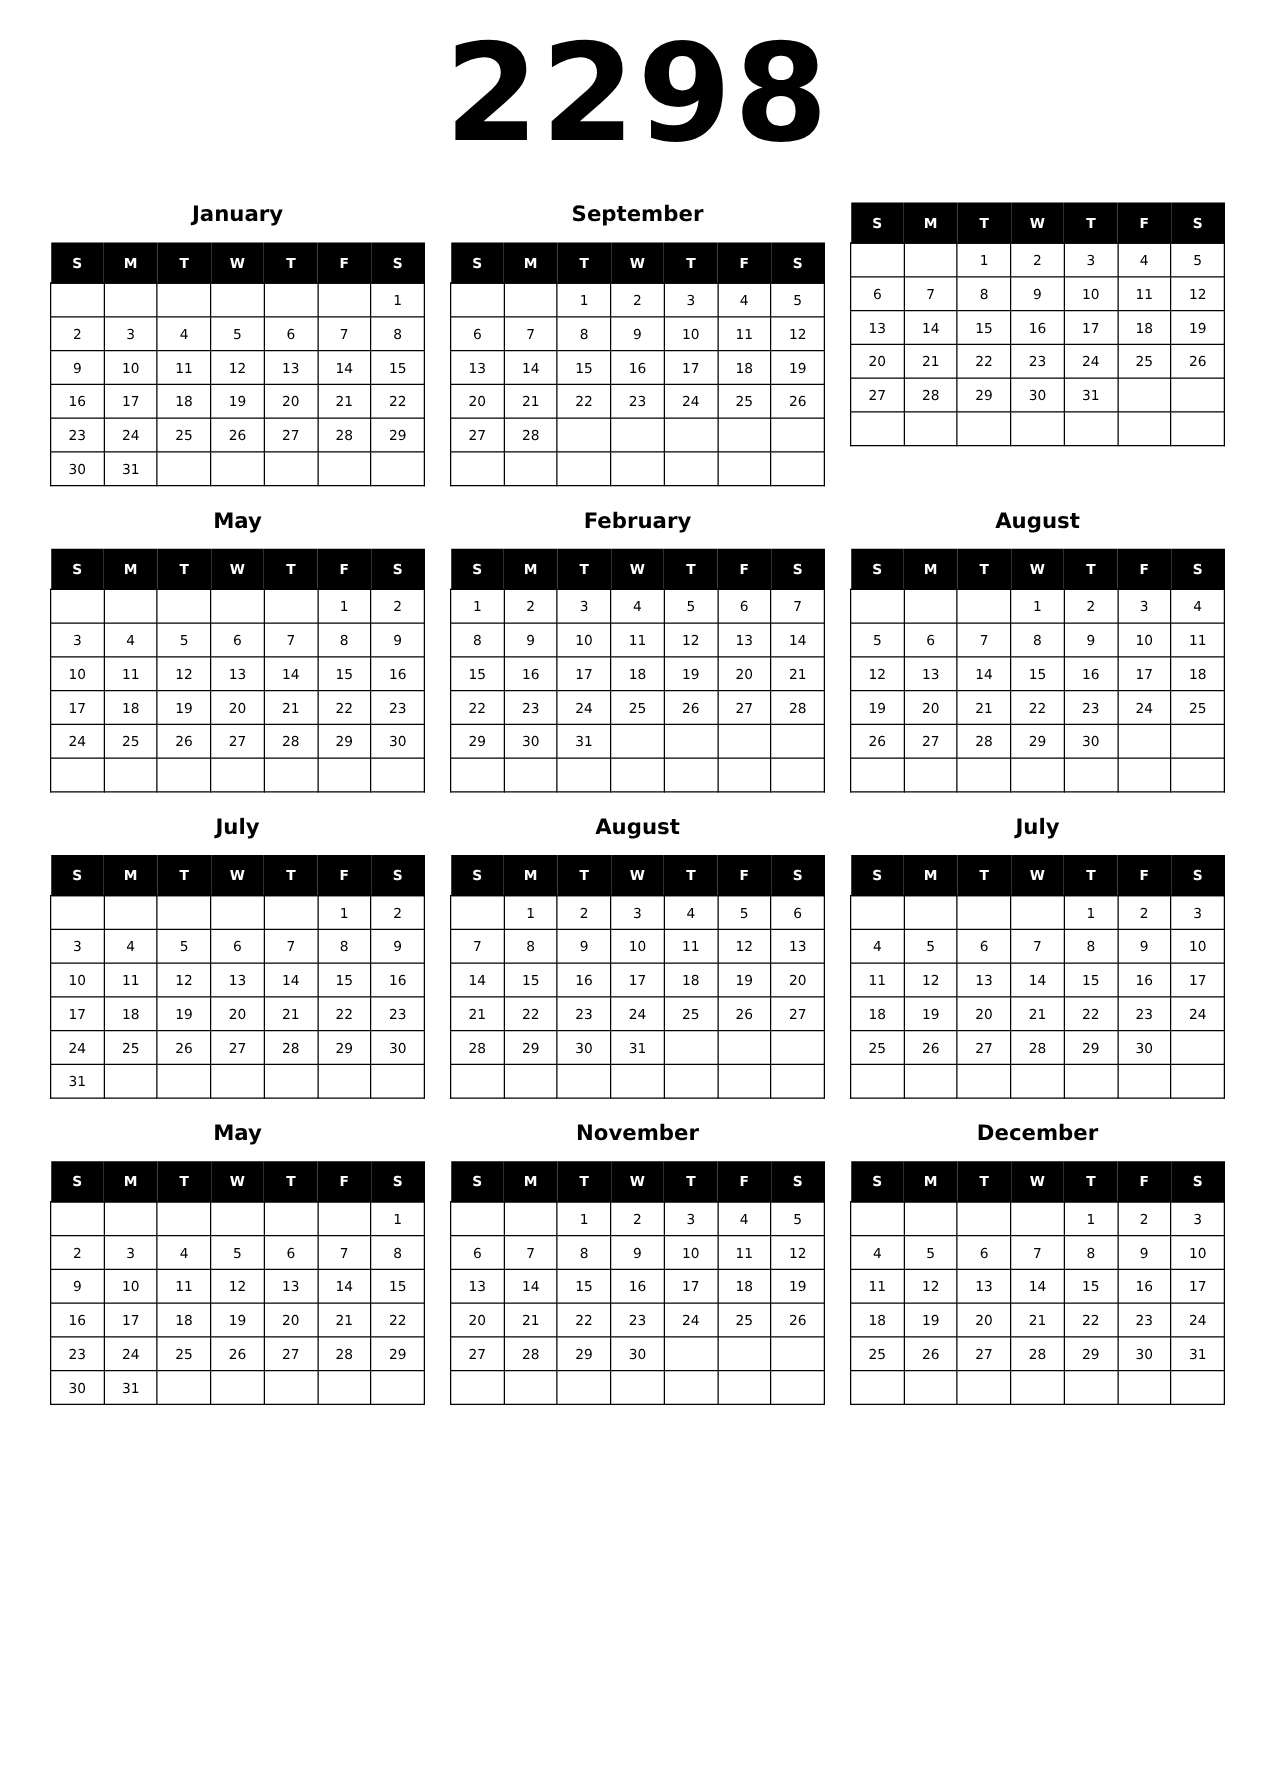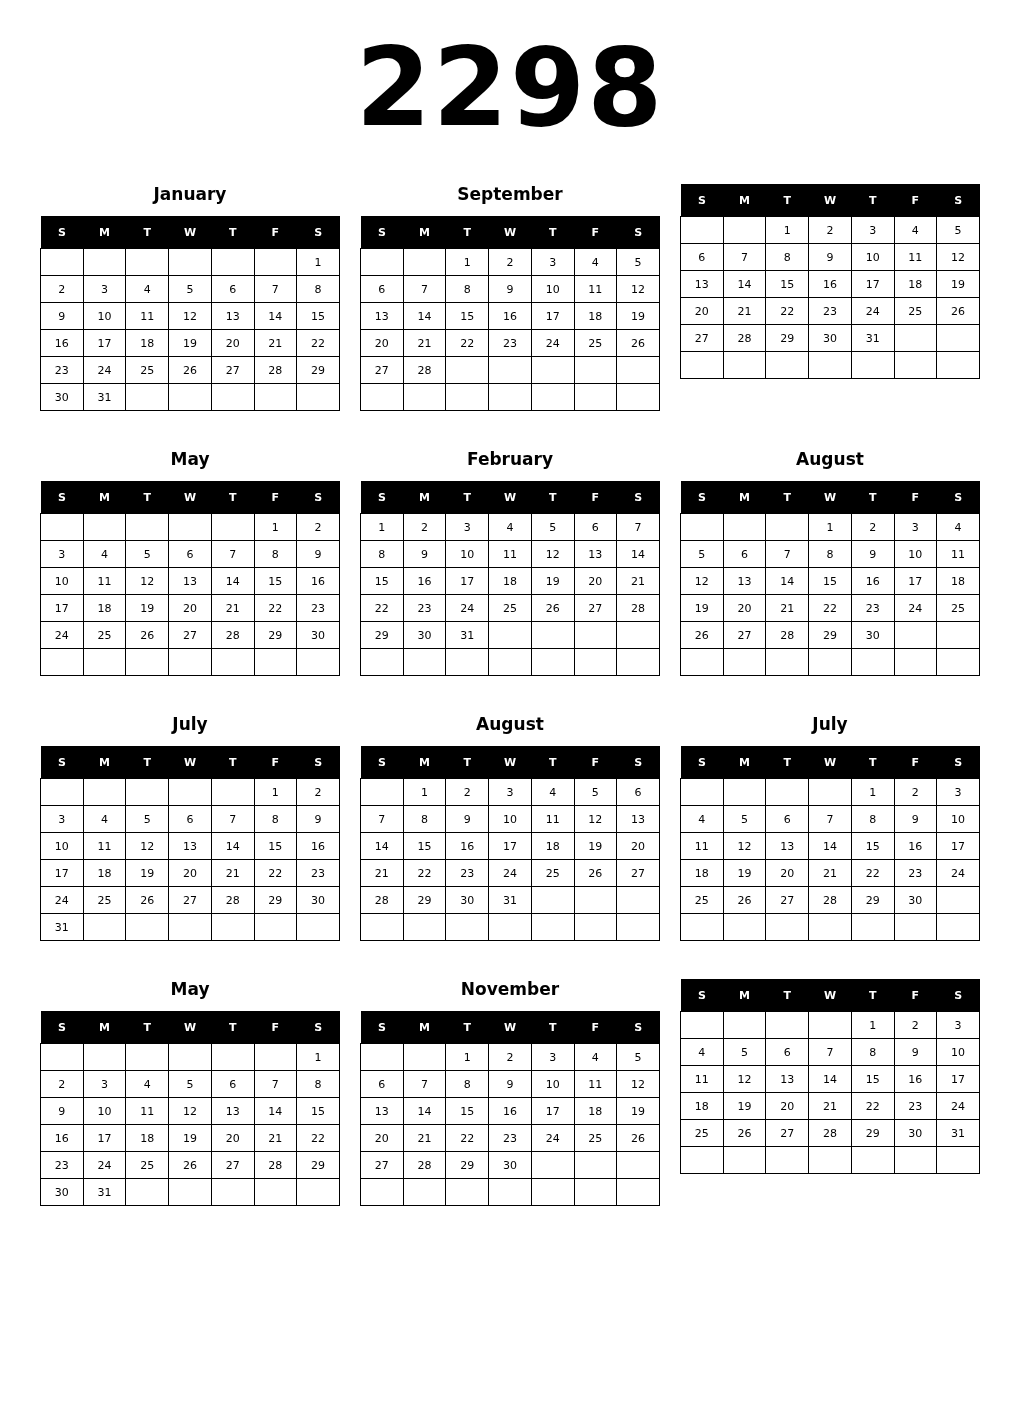--- a/index.html
+++ b/index.html
@@ -11,21 +11,21 @@
     width: 1020px;
     height: 1412px;
     font-family: "Liberation Sans", sans-serif;
     color: #000000;
     position: relative;
   }
   .page {
     width: 1020px;
     height: 1412px;
     box-sizing: border-box;
-    padding: 12px;
+    padding: 0;
   }
   .year-title {
     text-align: center;
     font-size: 108px;
     font-weight: bold;
     letter-spacing: 2px;
     line-height: 1;
     padding-top: 22px;
     margin: 0;
     font-family: "DejaVu Sans", sans-serif;
@@ -33,21 +33,21 @@
   .grid {
     margin-top: 30px;
     display: grid;
     grid-template-columns: repeat(3, 320px);
     justify-content: center;
     column-gap: 0px;
     row-gap: 0px;
   }
   .month {
     width: 320px;
-    margin: 12px auto;
+    margin: 2px auto;
     padding-bottom: 14px;
   }
   .month-name {
     text-align: center;
     font-size: 17px;
     font-weight: bold;
     margin: 0 0 12px 0;
     font-family: "DejaVu Sans", sans-serif;
   }
   table.cal {
@@ -872,20 +872,21 @@
               <td class="empty"></td>
               <td class="empty"></td>
               <td class="empty"></td>
               <td class="empty"></td>
               <td class="empty"></td>
             </tr>
           </tbody>
         </table>
       </div>
       <div class="month">
+        <div class="month-name">December</div>
         <table class="cal">
           <thead>
             <tr>
               <th>S</th>
               <th>M</th>
               <th>T</th>
               <th>W</th>
               <th>T</th>
               <th>F</th>
               <th>S</th>

